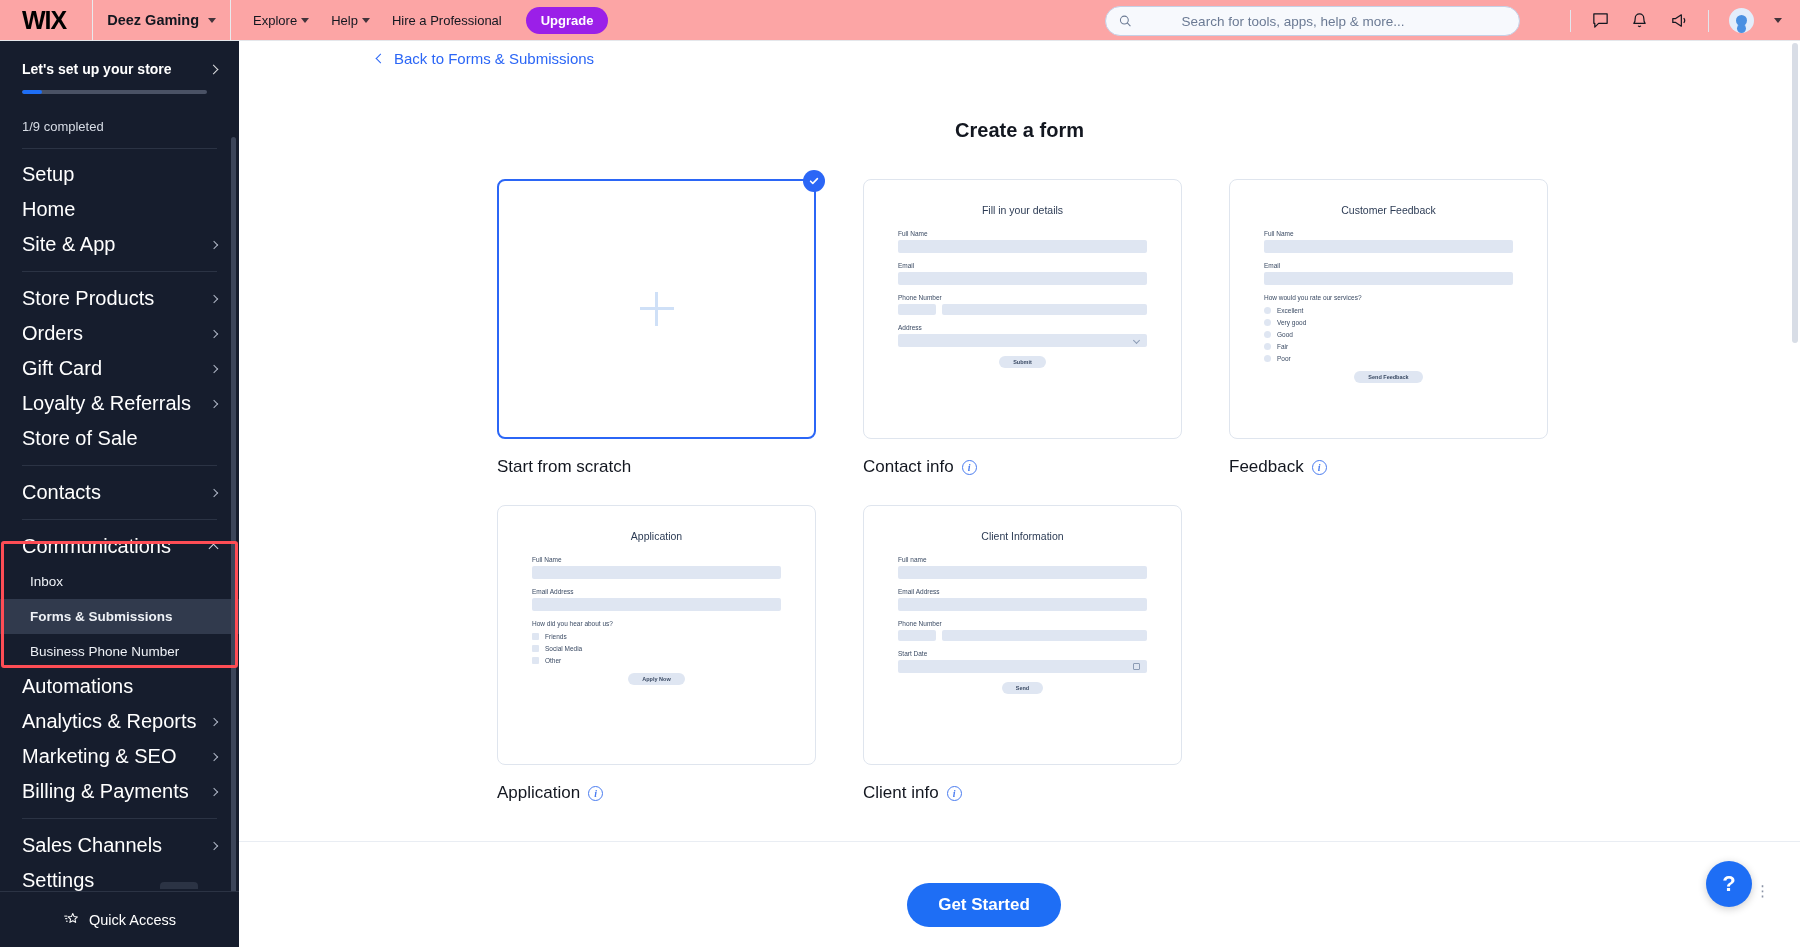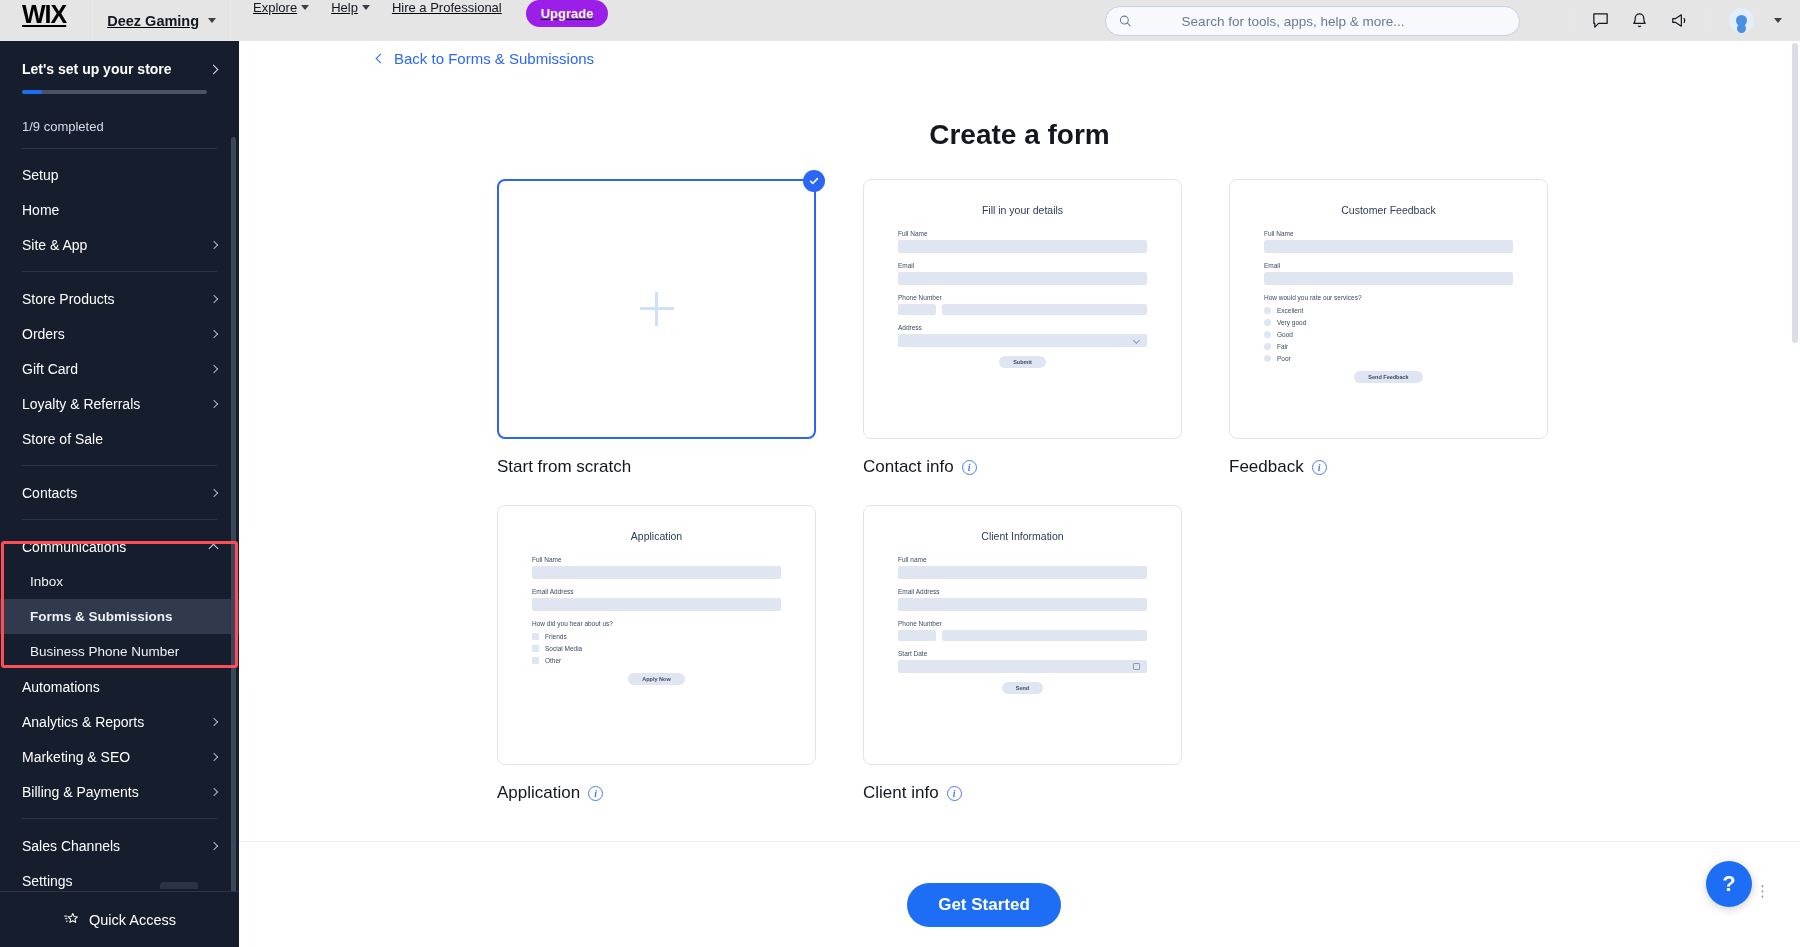--- a/index.html
+++ b/index.html
@@ -7,25 +7,24 @@
     width: 1800px; height: 947px;
     font-family: "Liberation Sans", sans-serif;
     background: #ffffff;
     overflow: hidden;
   }
 
   
   .topbar {
     position: absolute; top: 0; left: 0;
     width: 1800px; height: 41px;
-    background: #e5e5e5;
+    background: #fca5a5;
     border-bottom: 1px solid #e5e7eb;
-    display: flex; align-items: flex-start;
+    display: flex; align-items: center;
     z-index: 40;
-    text-decoration: underline;
   }
   .wix-logo {
     margin-left: 22px;
     font-size: 25px; font-weight: bold;
     letter-spacing: -1px;
     color: #000000;
     font-family: "Liberation Sans", sans-serif;
   }
   .site-switcher {
     margin-left: 26px;
@@ -125,21 +124,21 @@
     overflow: hidden;
   }
   .progress-fill { height: 4px; background: #1e6ef5; border-radius: 2px; }
   .setup-count { margin-top: 25px; font-size: 13px; color: #d7dce5; }
   .sb-divider { height: 1px; background: #2b3344; margin: 0 22px; }
   .nav-list { padding-top: 8px; }
   .nav-row {
     height: 35px;
     display: flex; align-items: center; justify-content: space-between;
     padding: 0 22px;
-    font-size: 14px; color: #ffffff;
+    font-size: 20px; color: #ffffff;
     cursor: pointer;
   }
   .nav-row.sub { font-size: 13.5px; padding-left: 30px; color: #eef1f6; }
   .nav-row.sub.active { background: #313a4d; font-weight: bold; }
   .chev-r-s {
     width: 6px; height: 6px;
     border-top: 1.5px solid #aeb6c6;
     border-right: 1.5px solid #aeb6c6;
     transform: rotate(45deg);
   }
@@ -196,21 +195,21 @@
   }
   .chev-l-b {
     width: 7px; height: 7px;
     border-top: 1.6px solid #2b66f6;
     border-left: 1.6px solid #2b66f6;
     transform: rotate(-45deg);
   }
   .page-title {
     position: absolute; top: 78px; left: 0; width: 1561px;
     text-align: center;
-    font-size: 28px; font-weight: bold; color: #131720;
+    font-size: 20px; font-weight: bold; color: #131720;
   }
 
   .cards-grid {
     position: absolute; top: 138px; left: 258px;
     width: 1050px;
   }
   .card-row { display: flex; gap: 47px; margin-bottom: 28px; }
   .card-col { width: 319px; }
   .card {
     position: relative;

